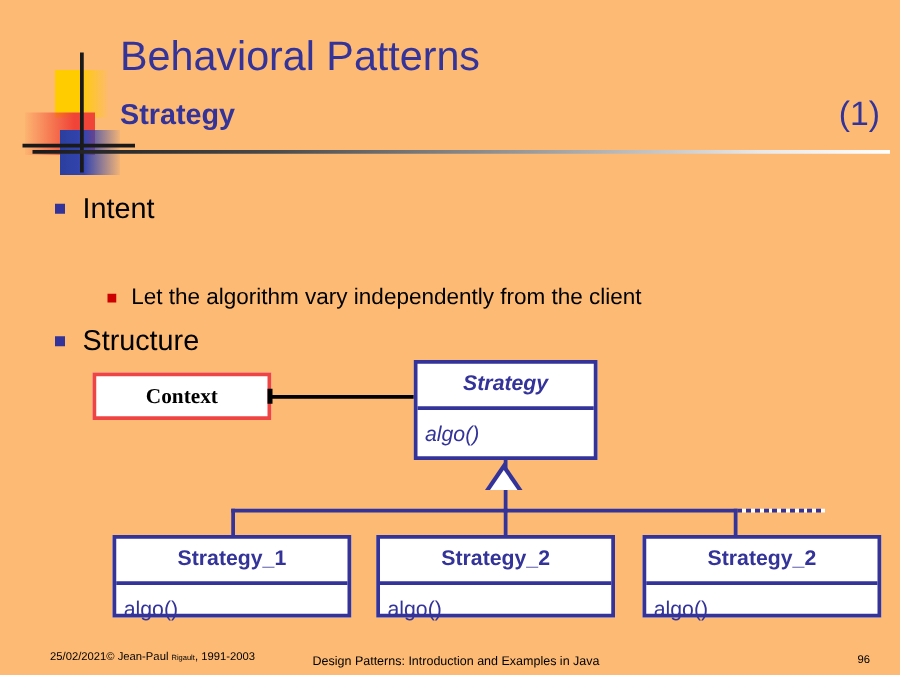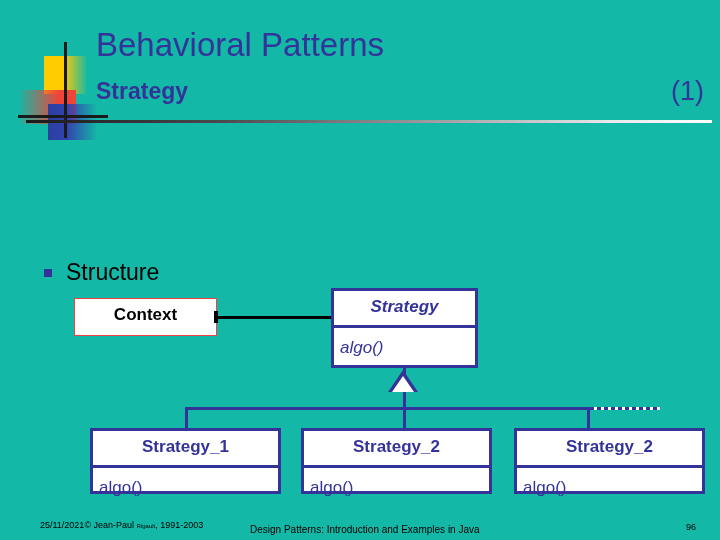--- a/index.html
+++ b/index.html
@@ -9,21 +9,21 @@
     background: #ffffff;
   }
   body {
     font-family: "Liberation Sans", sans-serif;
   }
 
   #slide {
     position: relative;
     width: 720px;
     height: 540px;
-    background: #14b8a6;
+    background: #fdba74;
     overflow: hidden;
   }
 
   
   #logo-mark {
     position: absolute;
     left: 18px;
     top: 42px;
     width: 90px;
     height: 96px;
@@ -156,21 +156,22 @@
 
   .uml-box {
     position: absolute;
     background: #ffffff;
     box-sizing: border-box;
   }
   .uml-navy {
     border: 3px solid #333399;
   }
   .uml-black {
-    border: 1px solid #ef4444;
+    border: 3px solid #ef4444;
+    font-family: Liberation Serif, serif;
   }
   .uml-name {
     text-align: center;
     font-weight: bold;
     color: #333399;
     white-space: nowrap;
     overflow: hidden;
   }
   .uml-name-italic {
     font-style: italic;
@@ -313,22 +314,30 @@
     <div class="sq sq-blue"></div>
     <div class="sq axis-v"></div>
     <div class="sq axis-h"></div>
   </div>
 
   <div id="title-main">Behavioral Patterns</div>
   <div id="title-sub">Strategy</div>
   <div id="title-index">(1)</div>
   <div id="header-rule"></div>
 
-
-
+  <div class="bullet-row" id="bullet-intent">
+    <span class="bullet-mark mark-l1"></span>
+    <span class="txt-l1">Intent</span>
+  </div>
+
+
+  <div class="bullet-row" id="bullet-vary">
+    <span class="bullet-mark mark-l2"></span>
+    <span class="txt-l2">Let the algorithm vary independently from the client</span>
+  </div>
 
   <div class="bullet-row" id="bullet-structure">
     <span class="bullet-mark mark-l1"></span>
     <span class="txt-l1">Structure</span>
   </div>
 
   <div id="diagram">
 
     <div class="uml-box uml-black" id="box-context">
       <div class="ctx-label">Context</div>
@@ -367,18 +376,18 @@
 
     <div class="uml-box uml-navy box-sub" id="box-sub-3">
       <div class="uml-name">Strategy_2</div>
       <div class="uml-divider"></div>
       <div class="uml-ops">algo()</div>
     </div>
 
   </div>
 
   <div id="footer">
-    <div id="footer-left"><span>25/11/2021</span><span>© Jean-Paul </span><span id="footer-author">Rigault</span><span>, 1991-2003</span></div>
+    <div id="footer-left"><span>25/02/2021</span><span>© Jean-Paul </span><span id="footer-author">Rigault</span><span>, 1991-2003</span></div>
     <div id="footer-center">Design Patterns: Introduction and Examples in Java</div>
     <div id="footer-page">96</div>
   </div>
 
 </div>
 
 </body></html>

